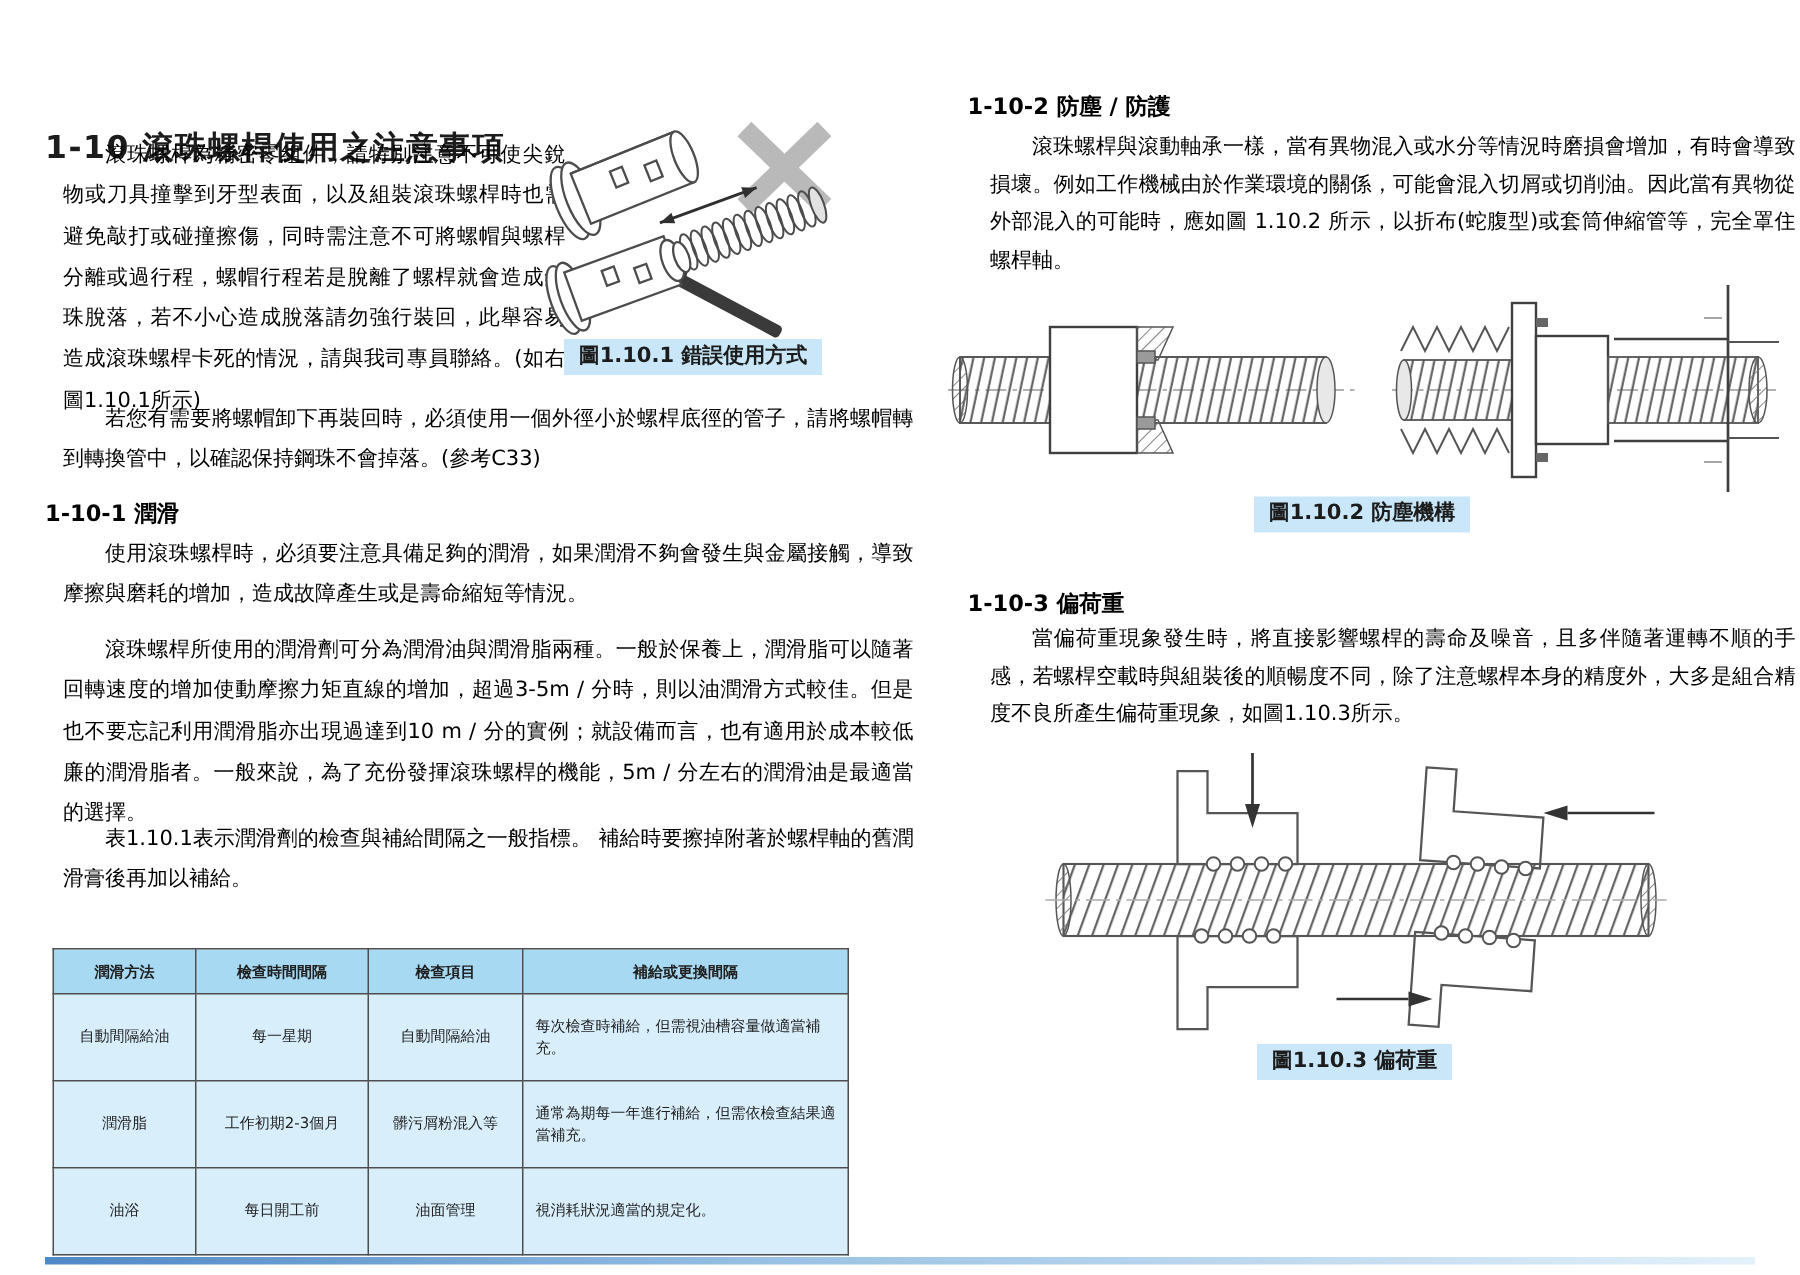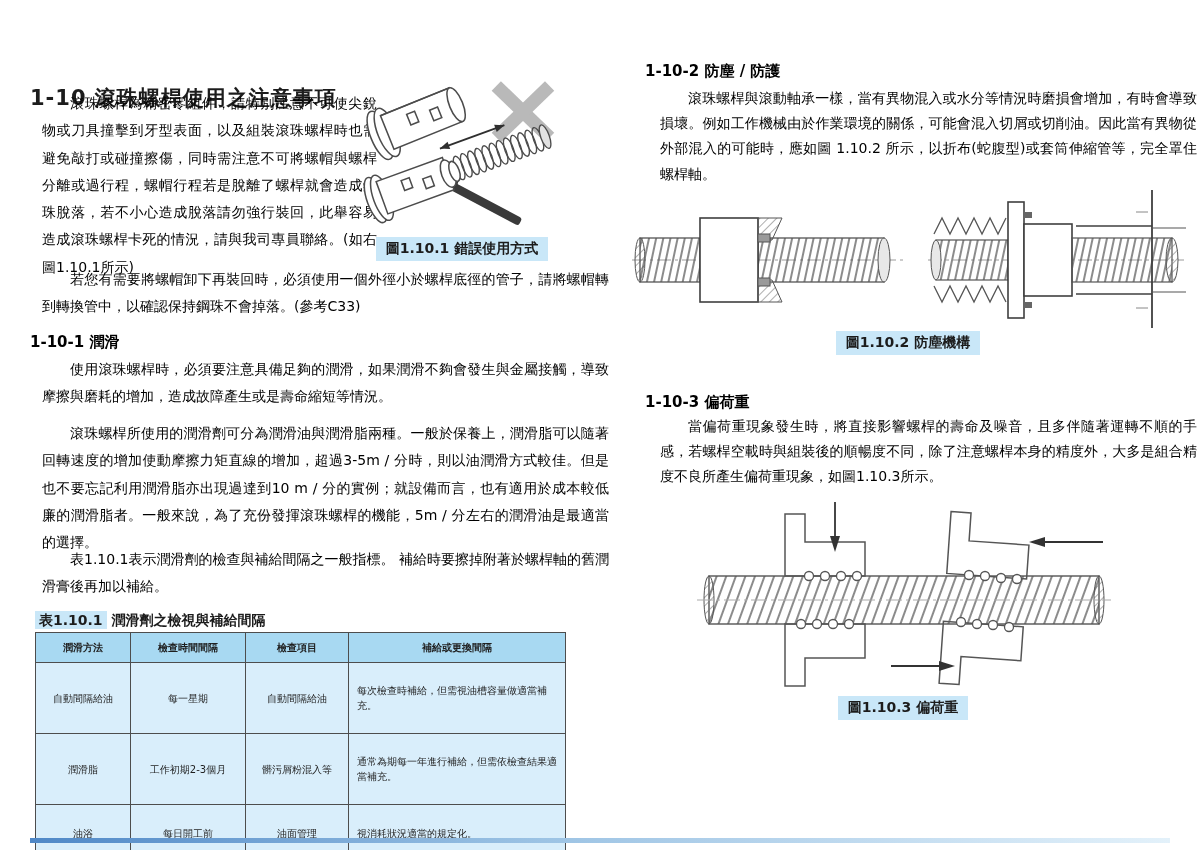--- a/index.html
+++ b/index.html
@@ -15,21 +15,21 @@
   .sec-head{font-size:15px;font-weight:bold;color:#000000;}
   .page-title{font-size:21px;font-weight:bold;color:#1c1c1c;letter-spacing:1px;}
   .fig-caption{display:inline-block;background:#c9e7f8;color:#1c1c1c;
     font-size:14px;font-weight:bold;padding:2px 10px;line-height:1.4;}
   .tbl-caption{font-size:14px;font-weight:bold;color:#1c1c1c;}
   .tbl-caption .tag{background:#c9e7f8;padding:1px 4px;}
   table.lube{border-collapse:collapse;width:530px;table-layout:fixed;}
   table.lube th,table.lube td{border:1.5px solid #4d4d4d;font-size:10px;color:#1f1f1f;}
   table.lube th{background:#a8d9f2;font-weight:bold;height:30px;text-align:center;padding:2px 4px;}
   table.lube td{background:#d9eefb;text-align:center;padding:21px 6px;line-height:1.5;}
-  table.lube td.left{text-align:left;padding:20px 8px;}
+  table.lube td.left{text-align:left;padding:0 8px;}
   .footer-bar{height:5px;background:linear-gradient(to right,#4f88c7 0%,#9cc3e4 45%,#e3f1fa 100%);}
   svg{display:block;}
 </style>
 </head>
 <body>
 
 <div id="page">
 
   <div class="abs page-title" style="left:30px;top:52px;width:560px;margin-top:32px;">1-10 滾珠螺桿使用之注意事項</div>
 
@@ -84,38 +84,35 @@
       <g transform="translate(52,122) rotate(-20)" stroke="#4c4c4c" fill="#ffffff" stroke-width="1.6">
         <ellipse cx="-40" cy="0" rx="9" ry="25"></ellipse>
         <ellipse cx="-33" cy="0" rx="9" ry="25"></ellipse>
         <rect x="-33" y="-18" width="74" height="36"></rect>
         <ellipse cx="41" cy="0" rx="7" ry="15"></ellipse>
         <ellipse cx="48" cy="0" rx="5" ry="11"></ellipse>
         <rect x="-8" y="-10" width="9" height="11"></rect>
         <rect x="14" y="-4" width="9" height="11"></rect>
       </g>
     </svg>
-    <div style="text-align:center;margin-top:11px;">
+    <div style="text-align:center;margin-top:0;">
       <span class="fig-caption">圖1.10.1 錯誤使用方式</span>
     </div>
   </div>
 
   <div class="abs ptext indent" style="left:30px;top:266px;width:567px;">若您有需要將螺帽卸下再裝回時，必須使用一個外徑小於螺桿底徑的管子，請將螺帽轉到轉換管中，以確認保持鋼珠不會掉落。(參考C33)</div>
 
   <div class="abs sec-head" style="left:30px;top:333px;">1-10-1 潤滑</div>
 
   <div class="abs ptext indent" style="left:30px;top:356px;width:567px;">使用滾珠螺桿時，必須要注意具備足夠的潤滑，如果潤滑不夠會發生與金屬接觸，導致摩擦與磨耗的增加，造成故障產生或是壽命縮短等情況。</div>
 
   <div class="abs ptext indent" style="left:30px;top:420px;width:567px;">滾珠螺桿所使用的潤滑劑可分為潤滑油與潤滑脂兩種。一般於保養上，潤滑脂可以隨著回轉速度的增加使動摩擦力矩直線的增加，超過3-5m / 分時，則以油潤滑方式較佳。但是也不要忘記利用潤滑脂亦出現過達到10 m / 分的實例；就設備而言，也有適用於成本較低廉的潤滑脂者。一般來說，為了充份發揮滾珠螺桿的機能，5m / 分左右的潤滑油是最適當的選擇。</div>
 
   <div class="abs ptext indent" style="left:30px;top:546px;width:567px;">表1.10.1表示潤滑劑的檢查與補給間隔之一般指標。 補給時要擦掉附著於螺桿軸的舊潤滑膏後再加以補給。</div>
 
-  <div class="abs tbl-caption" style="left:35px;top:612px;">
-    <span class="tag">表1.10.1</span><span> 潤滑劑之檢視與補給間隔</span>
-  </div>
 
   <table class="lube abs" style="left:35px;top:632px;">
     <colgroup>
         <col style="width:95px">
         <col style="width:115px">
         <col style="width:103px">
         <col style="width:217px">
       </colgroup>
     <thead>
       <tr>

